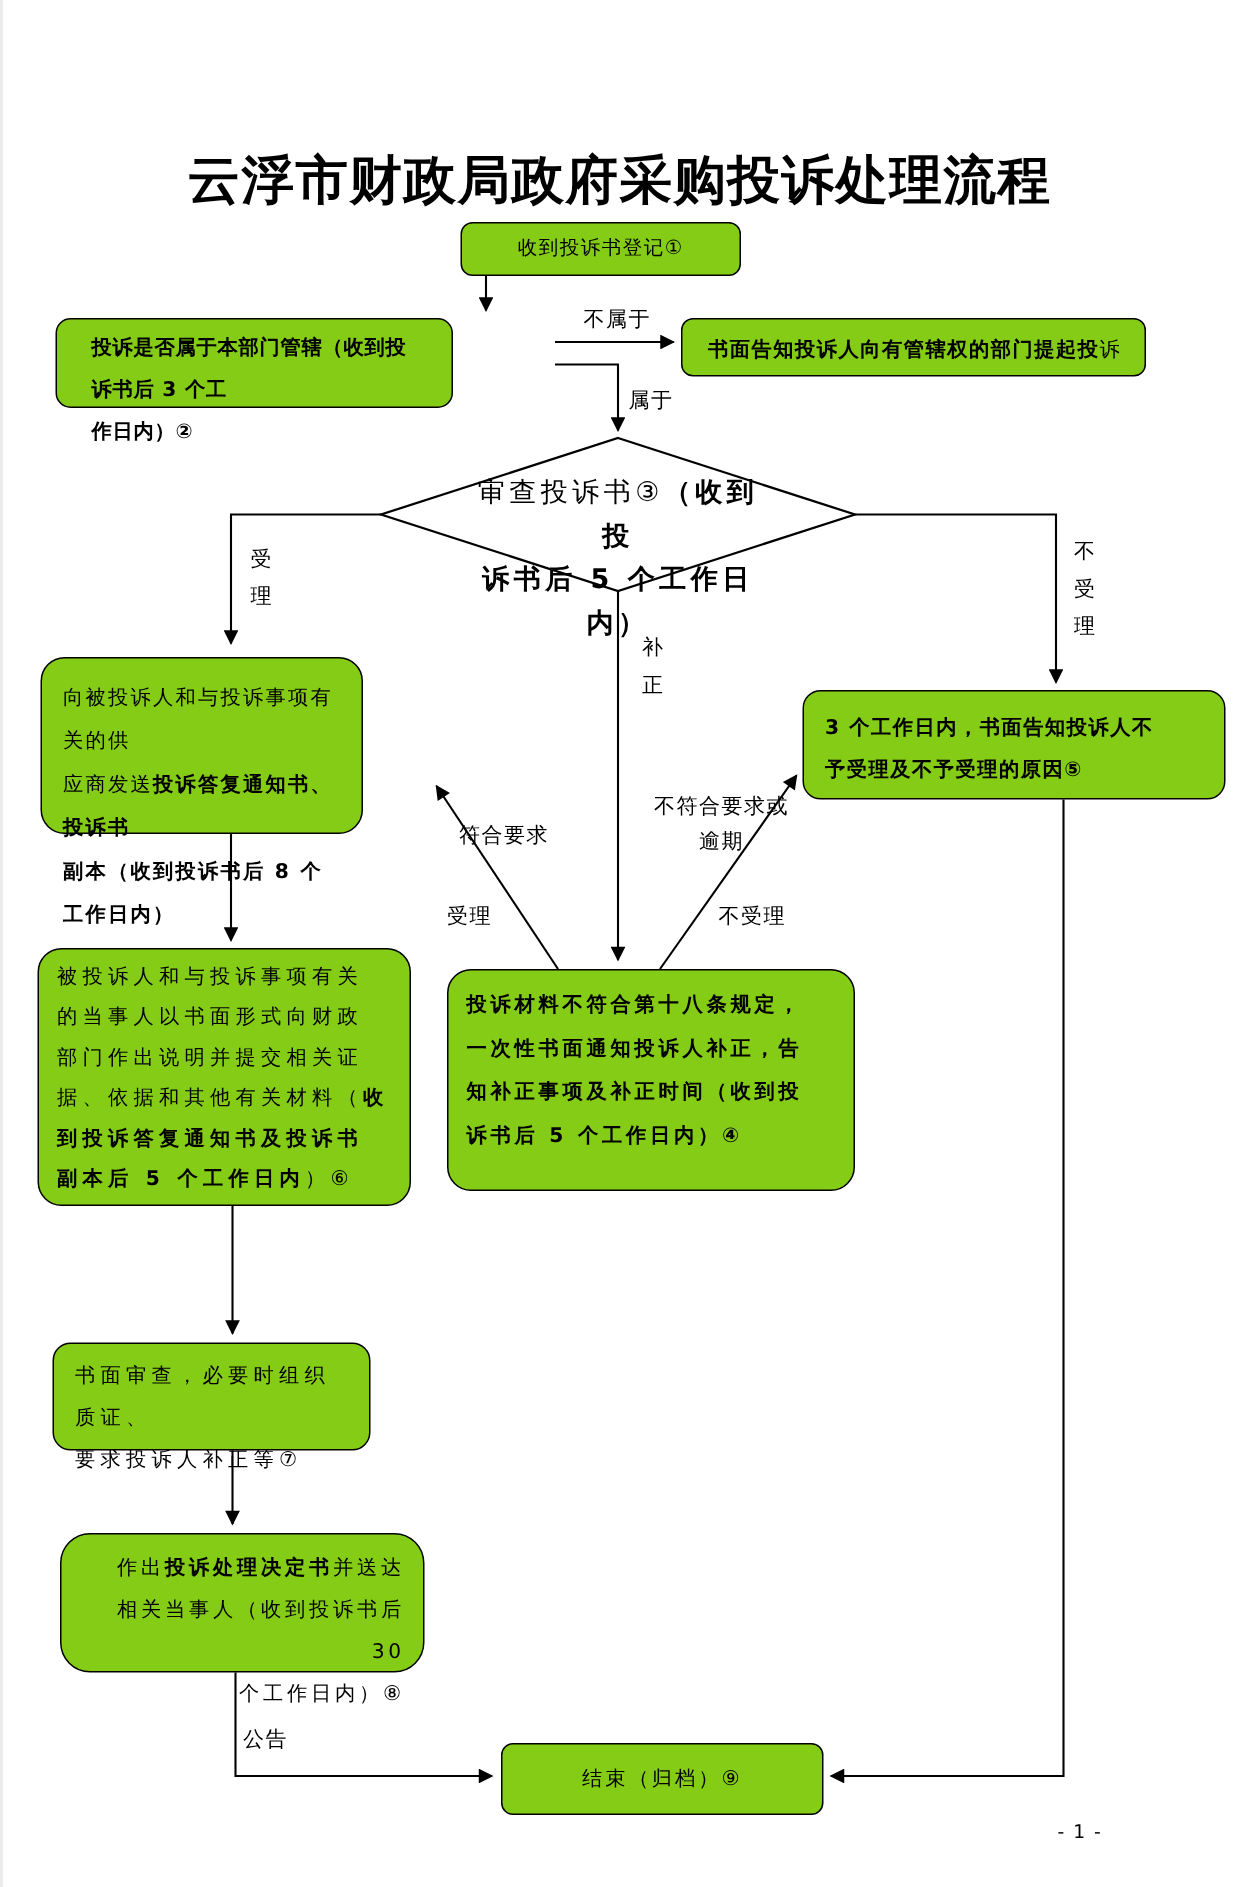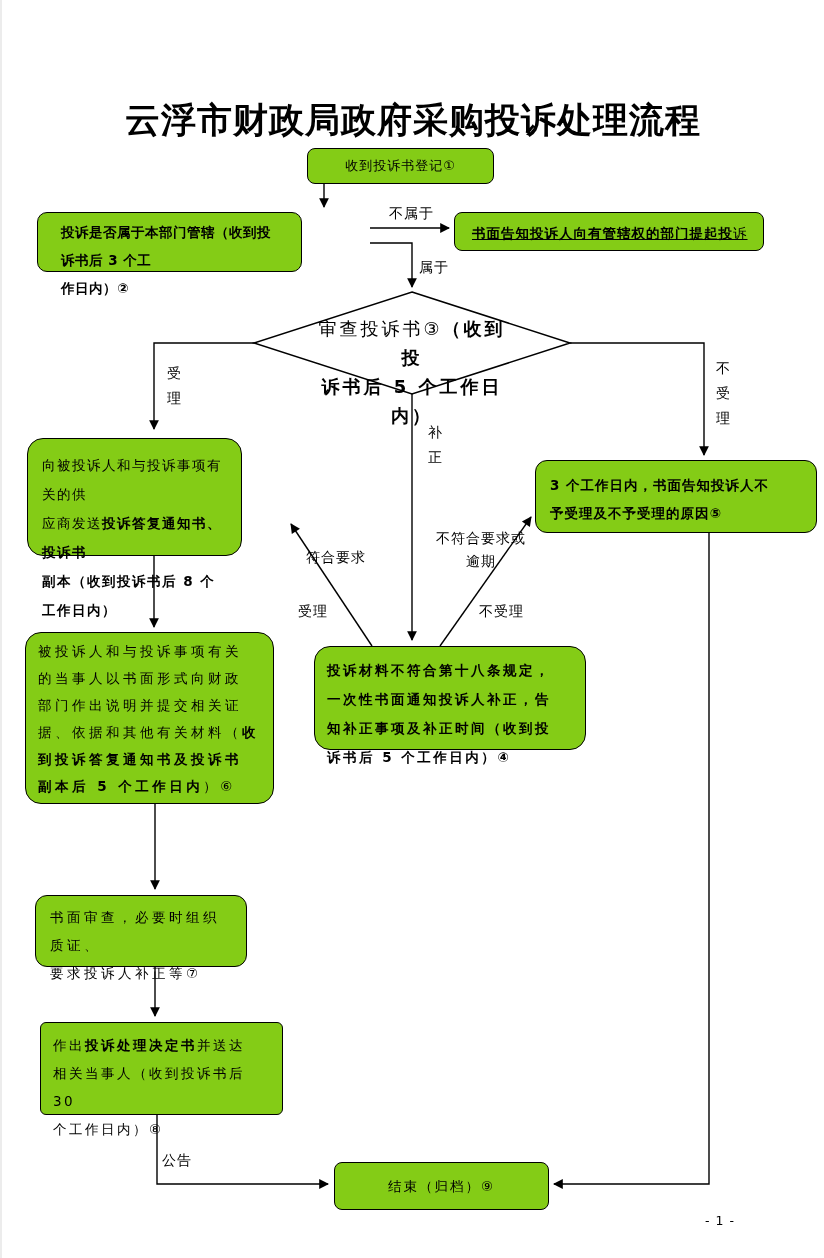--- a/index.html
+++ b/index.html
@@ -28,27 +28,27 @@
   .edge-label {
     position:absolute; font-size:14px; line-height:25px;
     white-space:pre-line; letter-spacing:1px;
   }
   .page-number {
     position:absolute; font-size:12.5px; letter-spacing:1px;
   }
   
   .n-register   { left:305px; top:148px; width:187px; height:36px; border-radius:8px;  font-size:13px; letter-spacing:1px; }
   .n-jurisdiction { left:35px; top:212px; width:265px; height:60px; border-radius:10px; padding:5px 23px; font-weight:bold; letter-spacing:0.5px; }
-  .n-notify     { left:452px; top:212px; width:310px; height:39px; border-radius:8px; padding:6px 0 4px 17px; letter-spacing:1px;text-decoration:underline; }
+  .n-notify     { left:452px; top:212px; width:310px; height:39px; border-radius:8px; padding:6px 0 4px 17px; letter-spacing:1px; }
   .n-sendreply  { left:25px;  top:438px; width:215px; height:118px; border-radius:16px; padding:12px 14px; line-height:29px; }
   .n-reject     { left:533px; top:460px; width:282px; height:73px;  border-radius:12px; padding:10px 14px; font-weight:bold; letter-spacing:1px; }
-  .n-supplement { left:312px; top:646px; width:272px; height:104px; border-radius:16px; padding:9px 12px; font-weight:bold; letter-spacing:2.5px; line-height:29px; }
+  .n-supplement { left:296px; top:646px; width:272px; height:148px; border-radius:16px; padding:9px 12px; font-weight:bold; letter-spacing:2.5px; line-height:29px; }
   .n-statement  { left:23px;  top:632px; width:249px; height:172px; border-radius:16px; padding:5px 12px; letter-spacing:3.5px; line-height:27px; }
   .n-review7    { left:33px;  top:895px; width:212px; height:72px;  border-radius:12px; padding:7px 14px; letter-spacing:3.5px; }
-  .n-decision   { left:38px;  top:1022px; width:243px; height:93px; border-radius:6px; padding:8px 12px; letter-spacing:2.5px; }
+  .n-decision   { left:38px;  top:1022px; width:243px; height:93px; border-radius:20px; padding:8px 12px; letter-spacing:2.5px;text-align:right; }
   .n-end        { left:332px; top:1162px; width:215px; height:48px; border-radius:8px; letter-spacing:2px; }
 </style>
 </head>
 <body>
 
 <div class="page">
 
   <div class="title">云浮市财政局政府采购投诉处理流程</div>
 
   <svg class="connectors" width="824" height="1258" viewBox="0 0 824 1258">

